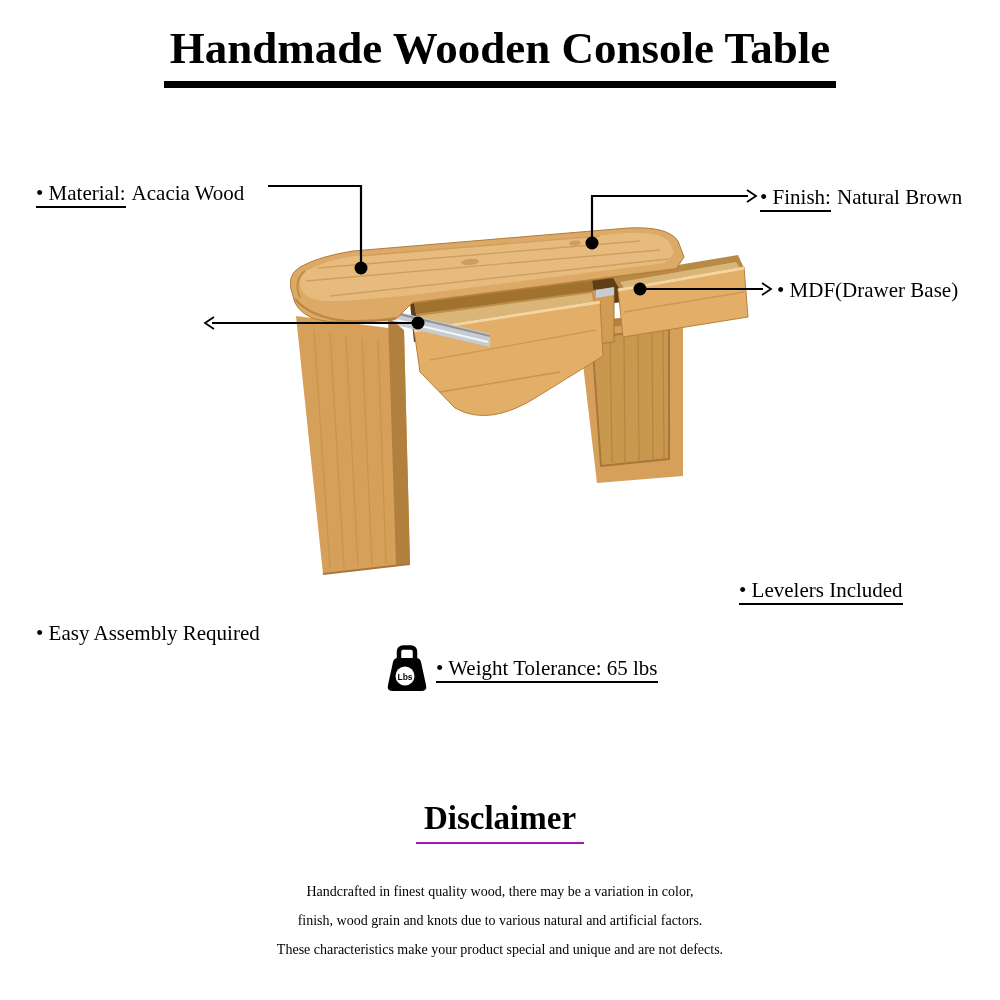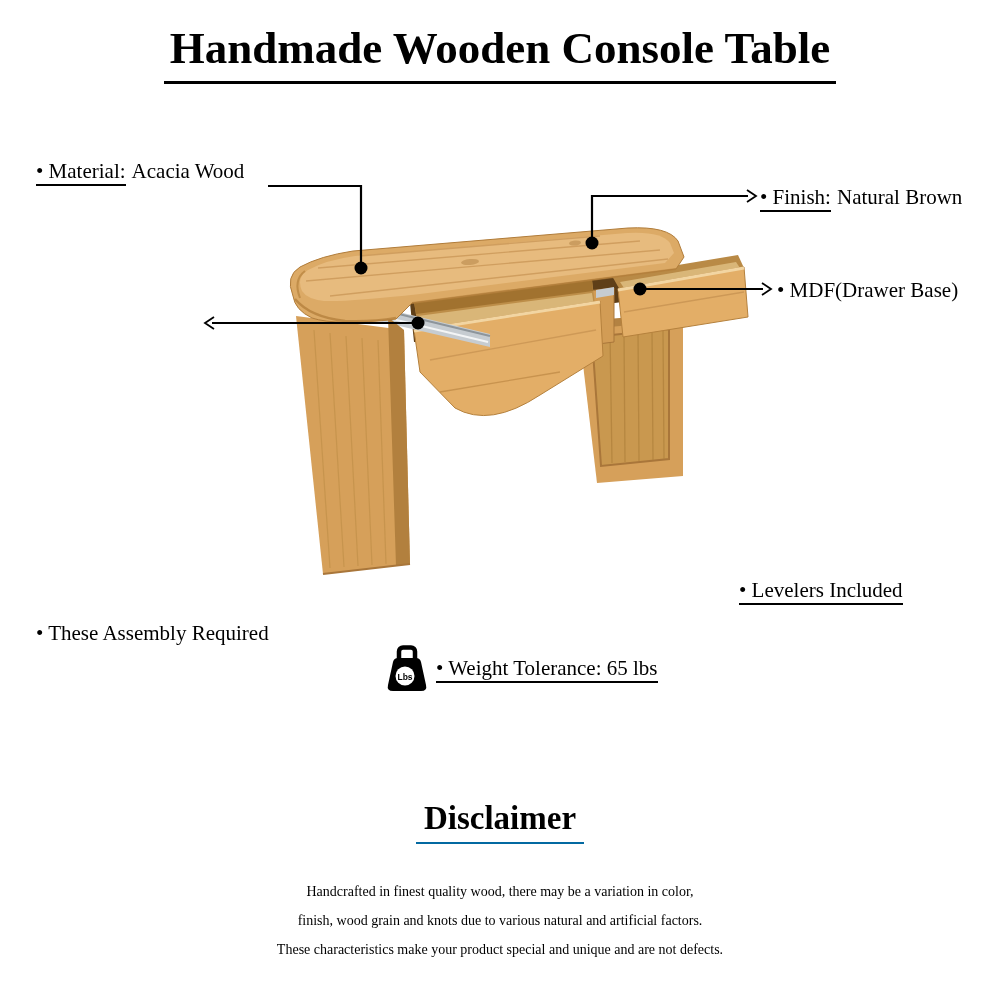--- a/index.html
+++ b/index.html
@@ -4,31 +4,31 @@
 <style>
   html,body{margin:0;padding:0;}
   body{
     width:1000px;height:1000px;position:relative;background:#ffffff;
     font-family:"Liberation Serif","DejaVu Serif",serif;color:#000;
     overflow:hidden;
   }
   .title-wrap{position:absolute;top:24px;left:0;width:100%;text-align:center;}
   .title{
     display:inline-block;font-size:45px;font-weight:bold;line-height:1.1;
-    border-bottom:3px solid #000000;padding:0 6px 7px 6px;
+    border-bottom:7px solid #000000;padding:0 6px 7px 6px;
   }
   .callout{position:absolute;font-size:21px;white-space:nowrap;line-height:1.25;}
   .u{border-bottom:2px solid #000;padding-bottom:1px;}
   .val{margin-left:6px;}
   .two-line{line-height:30px;}
   .scene{position:absolute;left:0;top:0;}
   .disc-head-wrap{position:absolute;top:800px;left:0;width:100%;text-align:center;}
   .disc-head{
     display:inline-block;font-size:33px;font-weight:bold;
-    border-bottom:2px solid #0369a1;padding:0 8px 5px 8px;
+    border-bottom:2px solid #a21caf;padding:0 8px 5px 8px;
   }
   .disc-text{
     position:absolute;top:877px;left:0;width:100%;text-align:center;
     font-size:14px;line-height:29px;
   }
   .weight-icon{position:absolute;left:386px;top:645px;width:42px;height:48px;}
 </style>
 </head>
 <body>
 
@@ -125,41 +125,41 @@
     <circle cx="592" cy="243" r="6.5"></circle>
     <circle cx="640" cy="289" r="6.5"></circle>
     <circle cx="418" cy="323" r="6.5"></circle>
   </g>
 </svg>
 
 <div class="title-wrap">
   <span class="title">Handmade Wooden Console Table</span>
 </div>
 
-<div class="callout" style="left:36px;top:158px;">
+<div class="callout" style="left:36px;top:180px;">
   <span class="u">• Material:</span><span class="val">Acacia Wood</span>
 </div>
 
 <div class="callout" style="left:760px;top:184px;">
   <span class="u">• Finish:</span><span class="val">Natural Brown</span>
 </div>
 
 <div class="callout" style="left:777px;top:277px;">
   <span>• MDF(Drawer Base)</span>
 </div>
 
 <div class="callout two-line" style="left:32px;top:308px;">
 </div>
 
 <div class="callout" style="left:739px;top:577px;">
   <span class="u">• Levelers Included</span>
 </div>
 
 <div class="callout" style="left:36px;top:620px;">
-  <span>• These Assembly Required</span>
+  <span>• Easy Assembly Required</span>
 </div>
 
 <div class="weight-icon">
   <svg width="42" height="48" viewBox="0 0 42 48" aria-hidden="true">
     <rect x="13" y="2.5" width="16" height="15" rx="4" fill="none" stroke="#000" stroke-width="4.5"></rect>
     <path d="M 12,13 L 30,13 Q 34,13 35,17 L 40,40 Q 41.5,46 35,46 L 7,46 Q 0.5,46 2,40 L 7,17 Q 8,13 12,13 Z" fill="#000"></path>
     <circle cx="19" cy="31" r="9.5" fill="#fff"></circle>
     <text x="19" y="34.5" font-size="8.5" font-weight="bold" text-anchor="middle" fill="#000" font-family="Liberation Sans, sans-serif">Lbs</text>
   </svg>
 </div>

